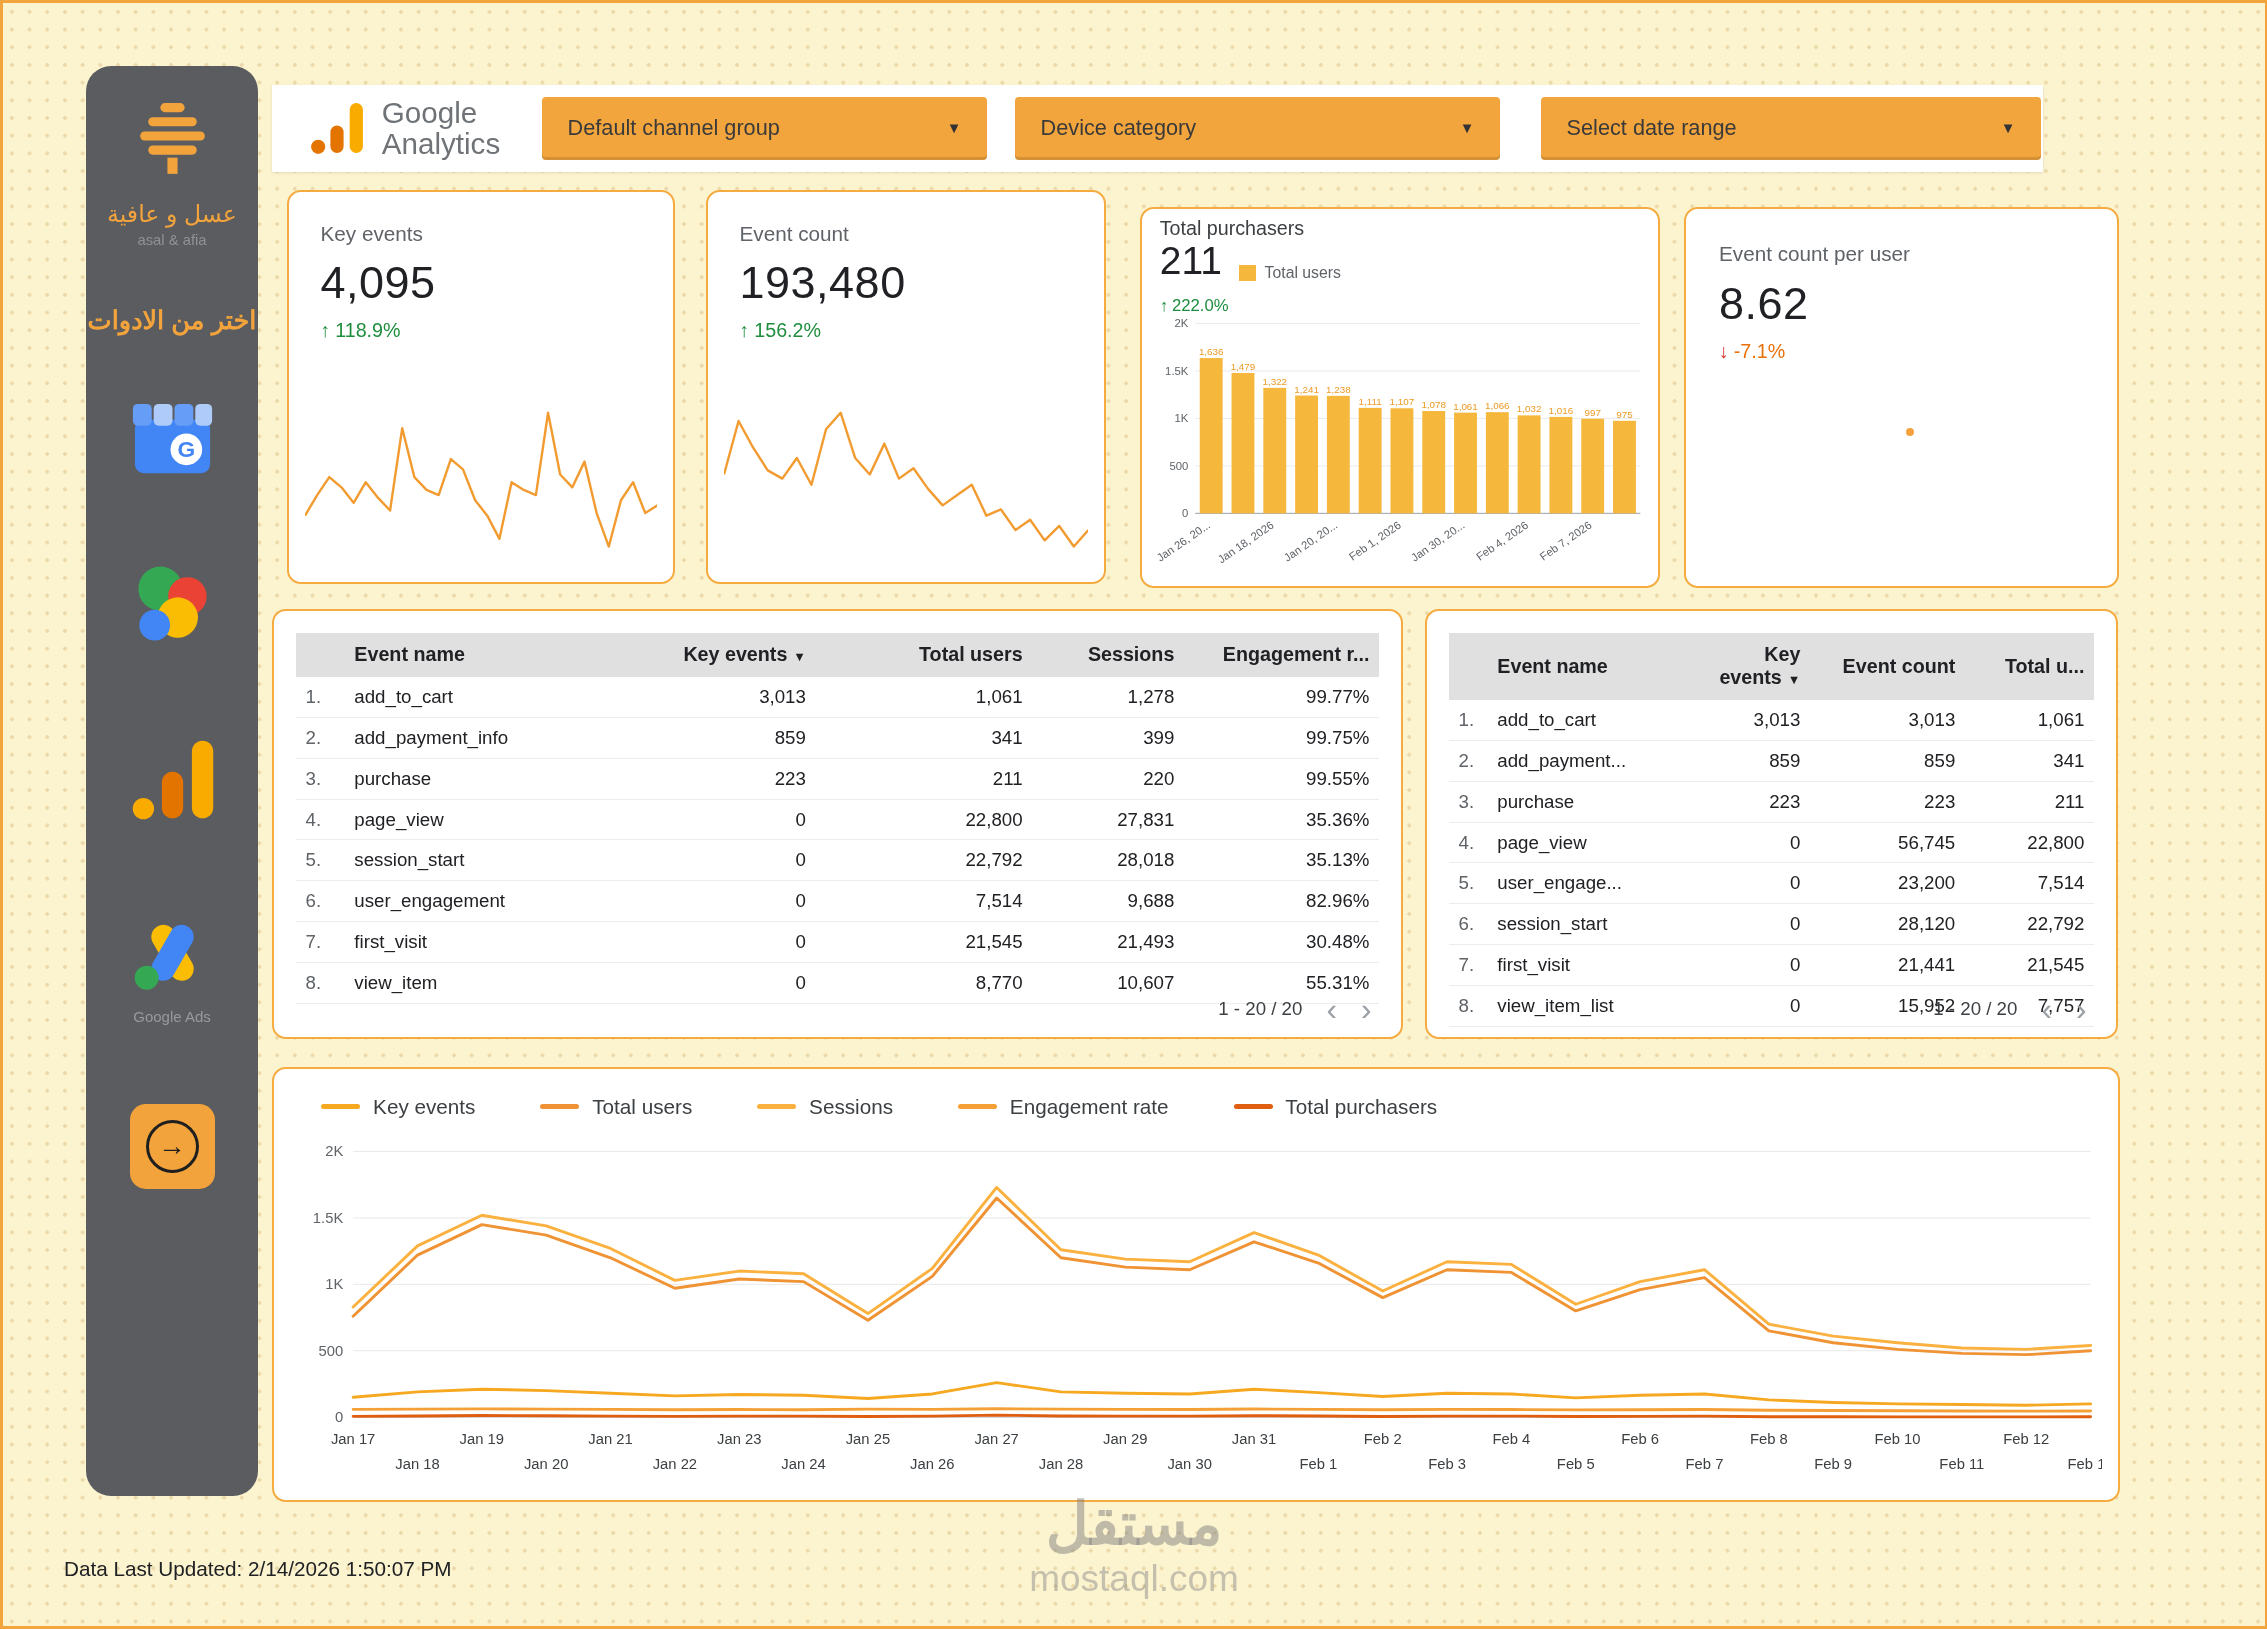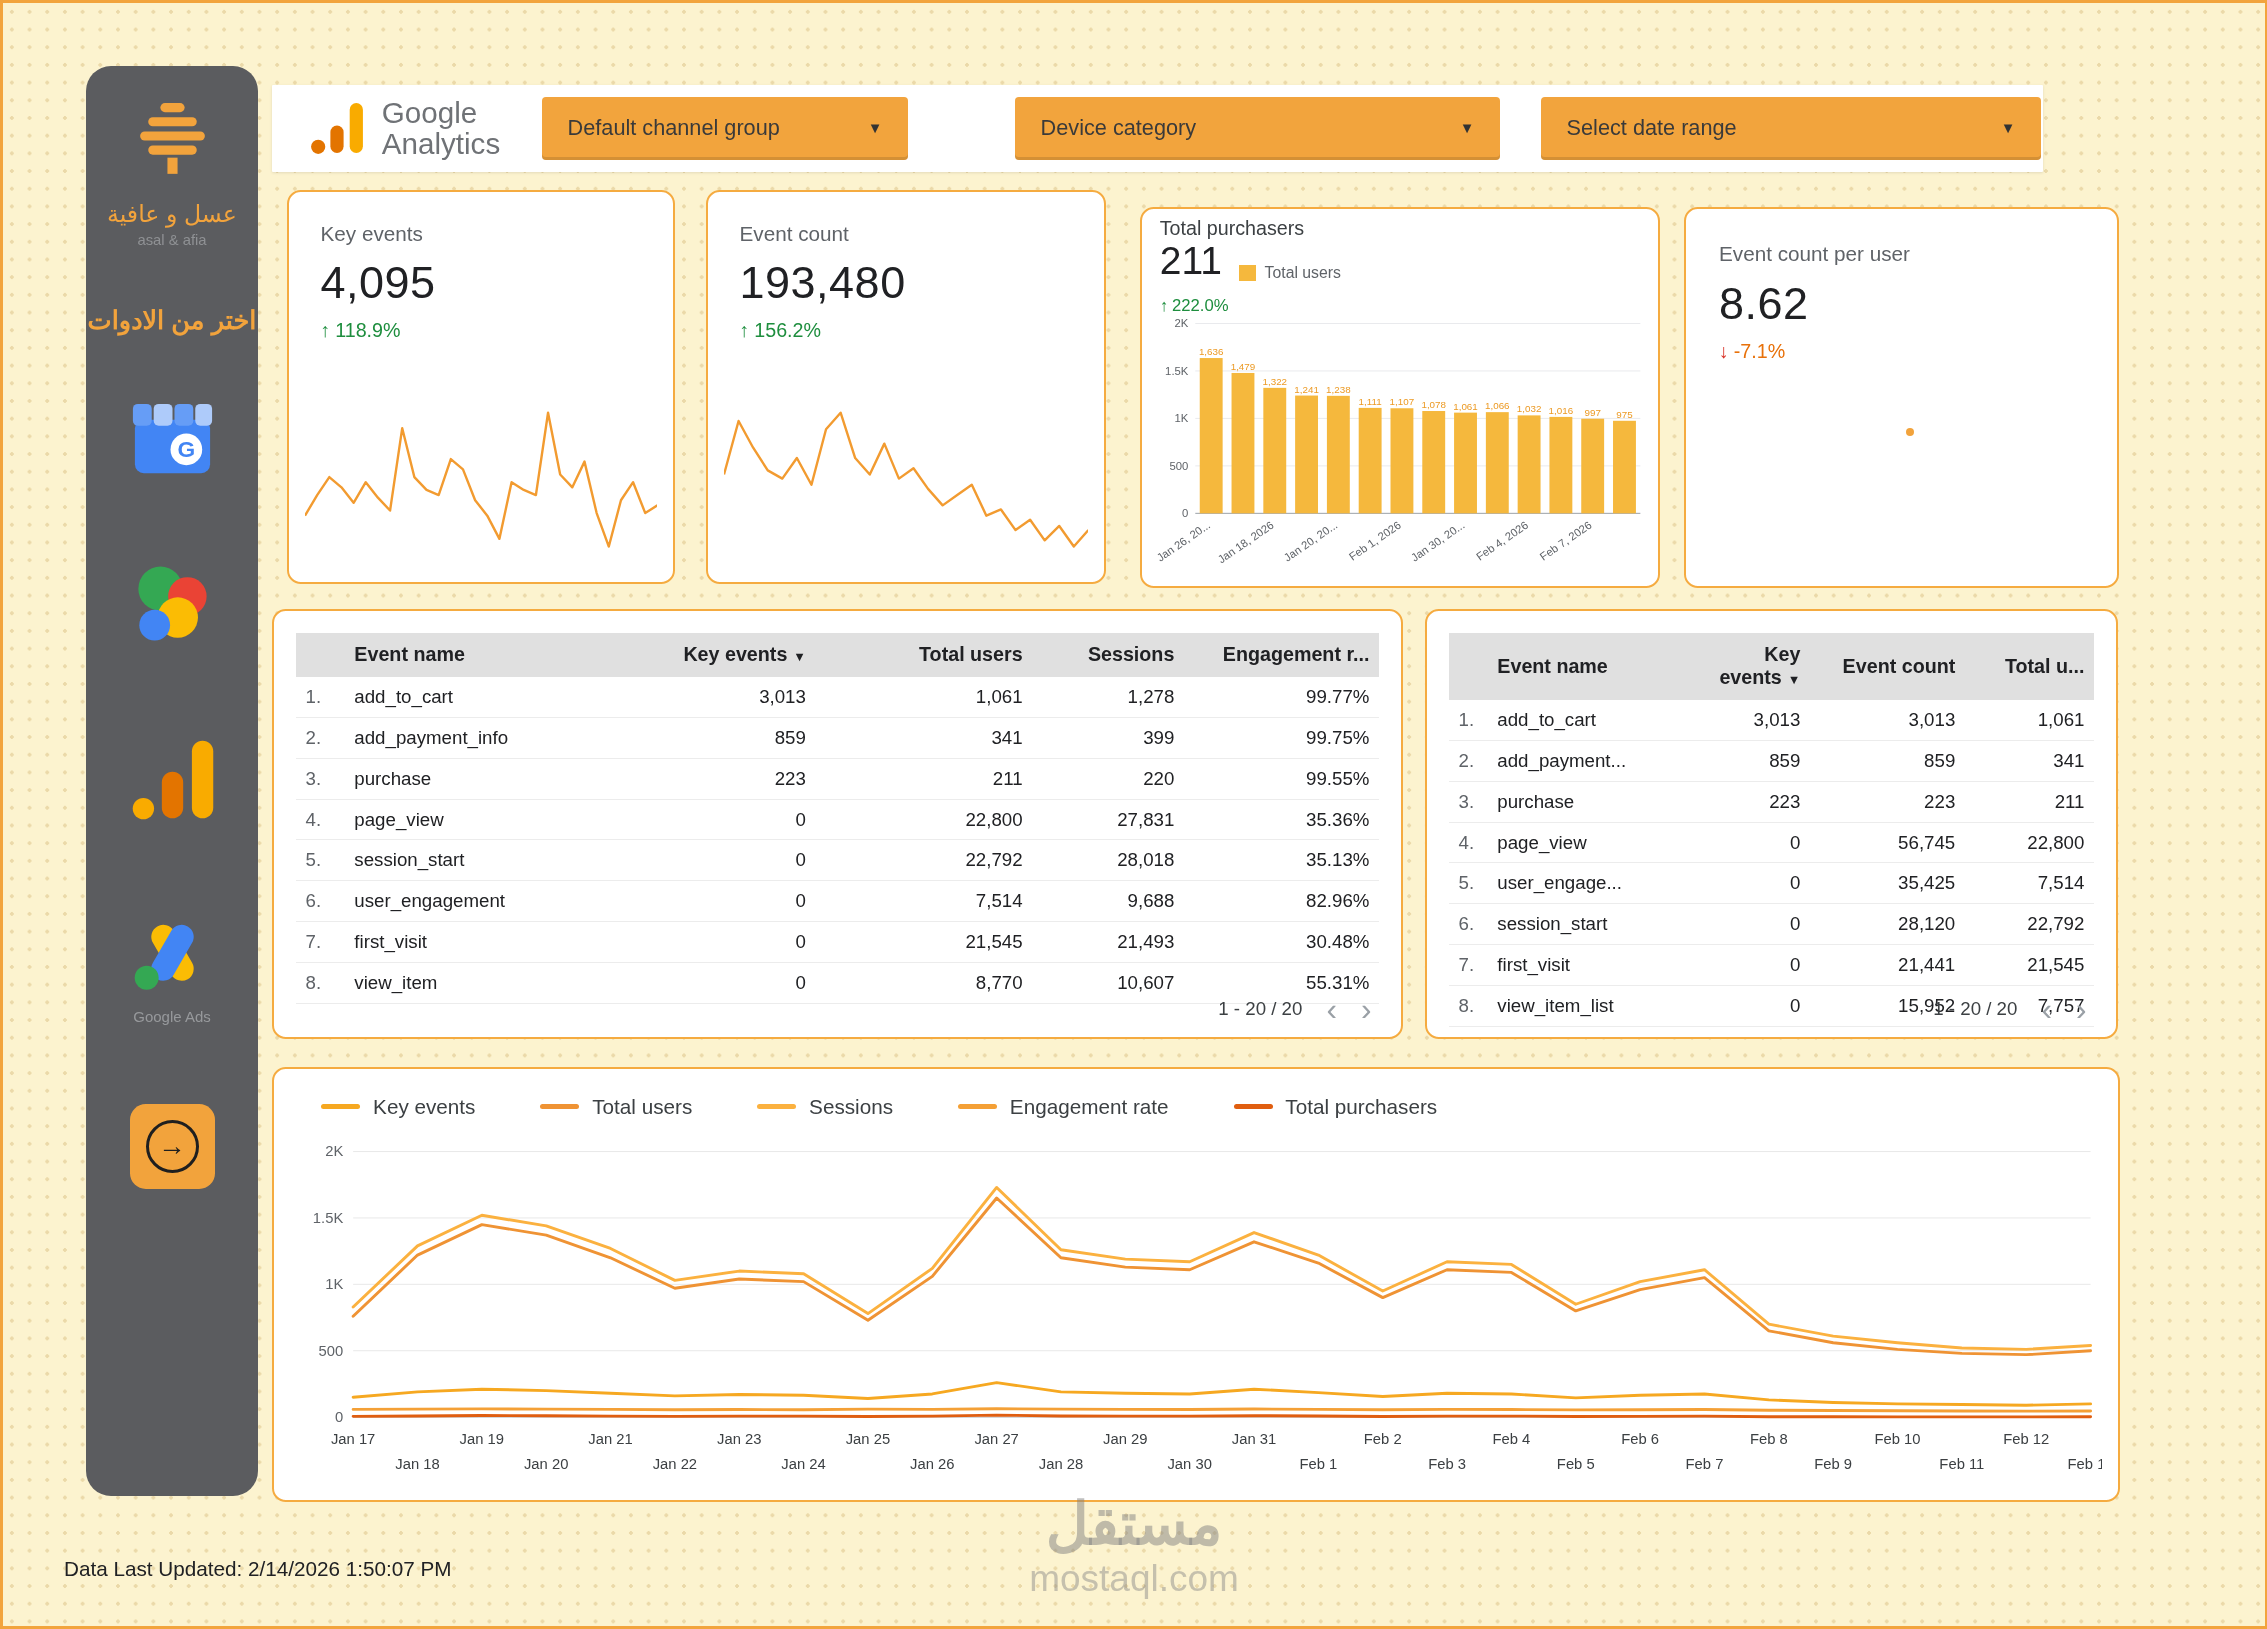--- a/index.html
+++ b/index.html
@@ -26,21 +26,21 @@
     display:flex;align-items:center;justify-content:center;font-size:27.6px;font-weight:bold;color:#1F1F1F;}
 
   
   .header{position:absolute;left:269px;top:82px;width:1771px;height:87px;background:#FFFFFF;
     border-radius:1px;box-shadow:0 1px 3px rgba(0,0,0,.10);}
   .logo{position:absolute;left:35px;top:11.8px;display:flex;align-items:center;gap:13.8px;}
   .logo-text div{font-size:29.6px;color:#6F7276;line-height:1.05;}
   .dropdown{position:absolute;top:11.8px;height:63px;background:#F2A43D;border-radius:3.9px;
     display:flex;align-items:center;justify-content:space-between;padding:0 25.6px;
     font-size:21.7px;color:#3A3A3A;cursor:pointer;box-shadow:inset 0 -3px 0 rgba(0,0,0,.12);}
-  .dd1{left:270px;width:366px}.dd2{left:743px;width:485px}.dd3{left:1269px;width:500px}
+  .dd1{left:270px;width:445px}.dd2{left:743px;width:485px}.dd3{left:1269px;width:500px}
   .chev{font-size:14.8px;color:#333;}
 
   
   .card{position:absolute;background:#fff;border:2px solid #F5AB40;border-radius:13.8px;}
   .card1{left:284px;top:187px;width:388px;height:394px;padding:29.6px 31.5px;}
   .card2{left:703px;top:187px;width:400px;height:394px;padding:29.6px 31.5px;}
   .card3{left:1137px;top:204px;width:520px;height:381px;}
   .card4{left:1681px;top:204px;width:435px;height:381px;padding:33px 33px;}
   .score-title{font-size:20.7px;color:#5F6368;}
   .score-value{font-size:45px;color:#202124;font-weight:500;margin-top:11.8px;letter-spacing:0.5px;}
@@ -403,21 +403,21 @@
             <td class="left idx">4.</td>
             <td class="left">page_view</td>
             <td class="right">0</td>
             <td class="right">56,745</td>
             <td class="right">22,800</td>
           </tr>
           <tr>
             <td class="left idx">5.</td>
             <td class="left">user_engage...</td>
             <td class="right">0</td>
-            <td class="right">35,425</td>
+            <td class="right">23,200</td>
             <td class="right">7,514</td>
           </tr>
           <tr>
             <td class="left idx">6.</td>
             <td class="left">session_start</td>
             <td class="right">0</td>
             <td class="right">28,120</td>
             <td class="right">22,792</td>
           </tr>
           <tr>

